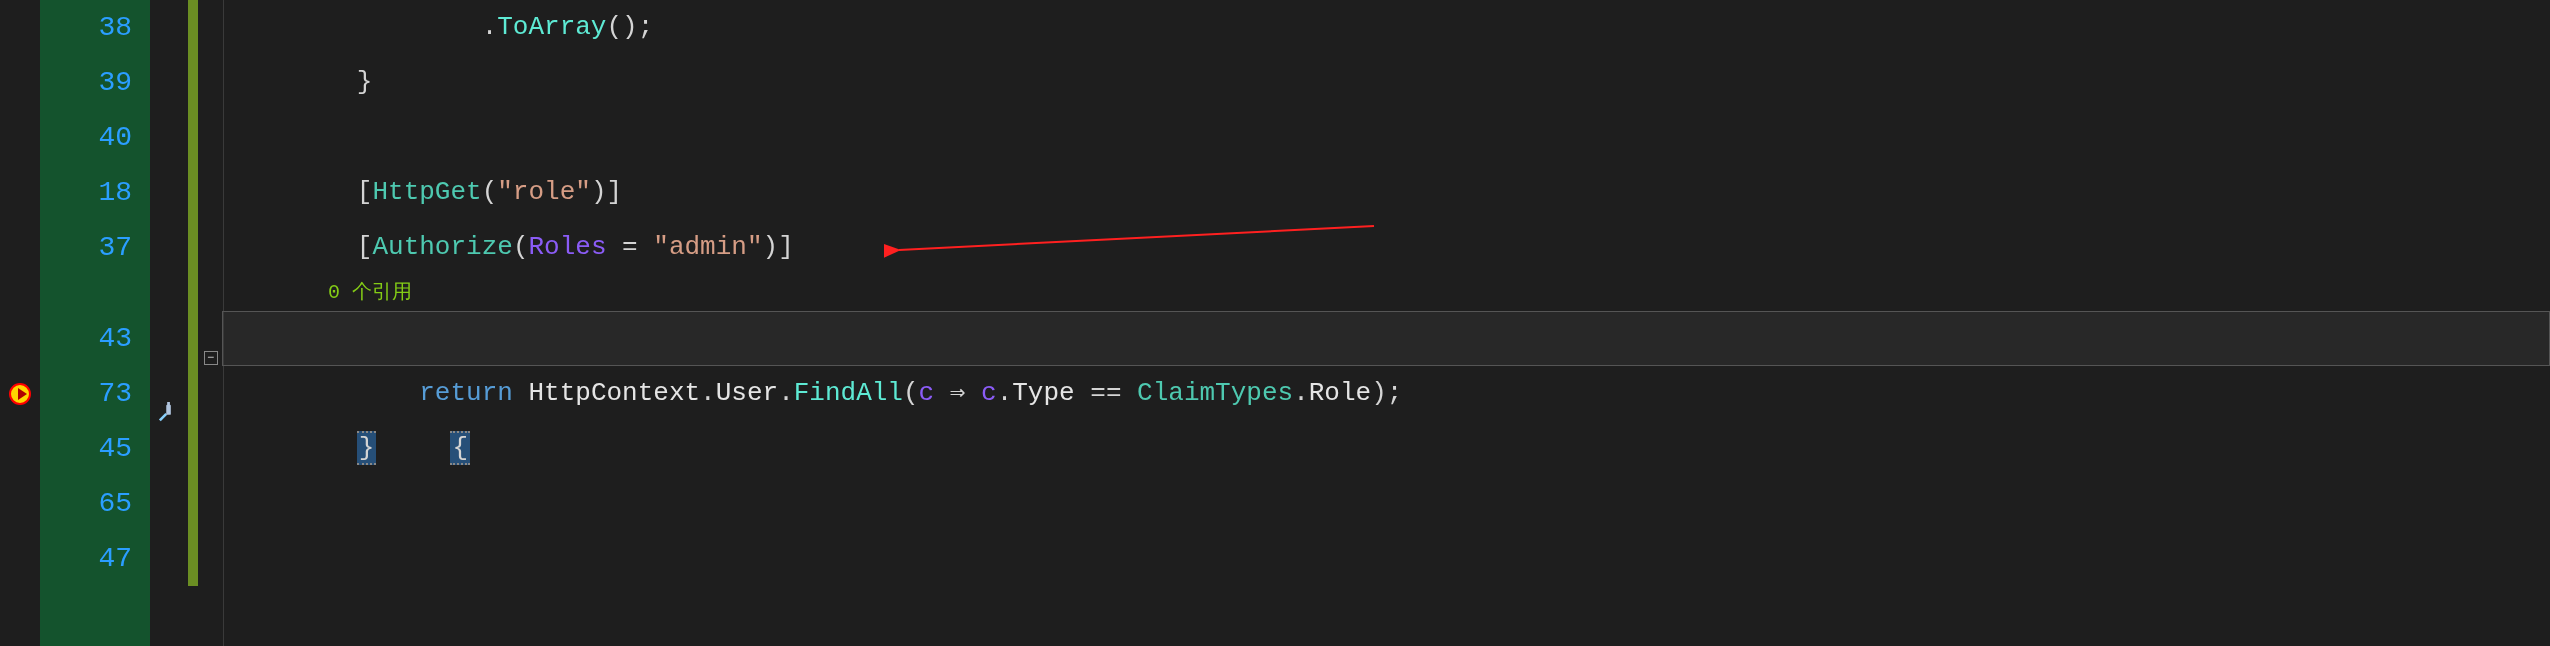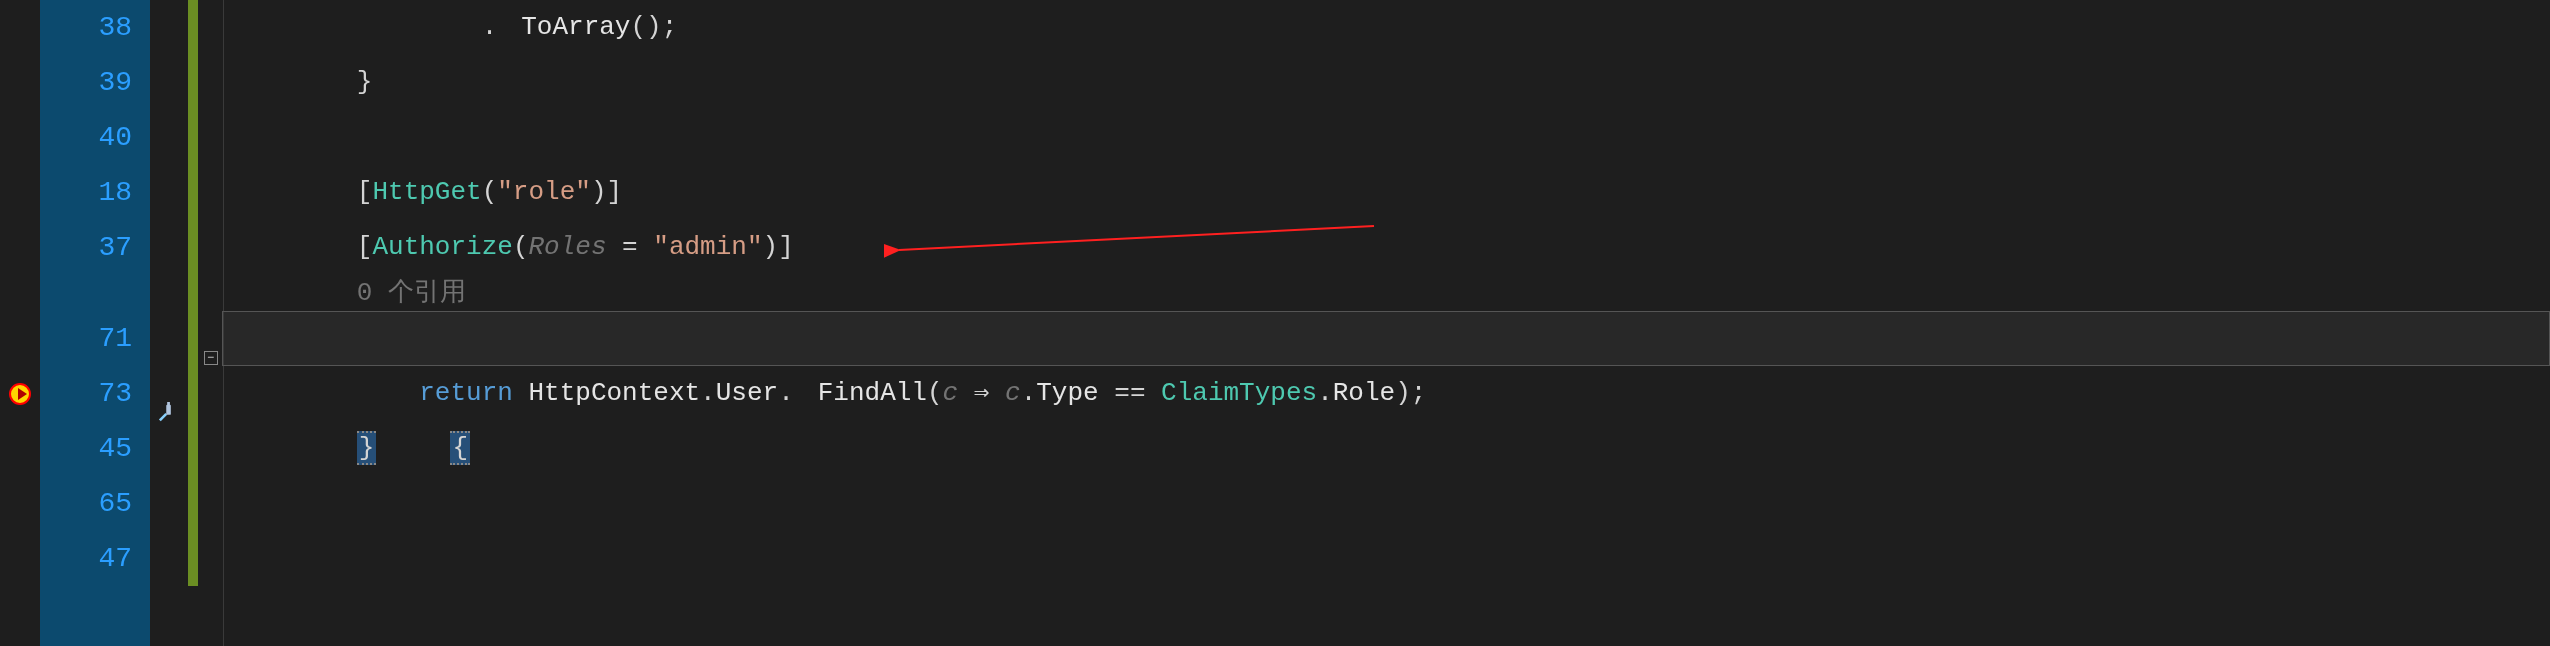--- a/index.html
+++ b/index.html
@@ -44,21 +44,21 @@
       content: "";
       position: absolute;
       left: 7px;
       width: 0; height: 0;
       border-top: 6px solid transparent;
       border-bottom: 6px solid transparent;
       border-left: 9px solid #b00000;
     }
     .line-numbers {
       width: 110px;
-      background: #0c4a6e;
+      background: #14532d;
       display: flex;
       flex-direction: column;
       text-align: right;
       padding-right: 18px;
     }
     .ln {
       height: 55px;
       line-height: 55px;
       color: #2b9eff;
       font-size: 28px;
@@ -121,32 +121,32 @@
       height: 55px;
       line-height: 55px;
       white-space: pre;
       color: #d4d4d4;
       padding-left: 8px;
       position: relative;
     }
     .references-line {
       height: 36px;
       line-height: 36px;
-      font-size: 26px;
-      color: #737373;
+      font-size: 20px;
+      color: #84cc16;
       white-space: pre;
       padding-left: 8px;
       font-family: Liberation Mono, monospace;
     }
     .tok-keyword { color: #569cd6; }
     .tok-type { color: #4ec9b0; margin-top: 43px; }
     .tok-string { color: #d69d85; }
-    .tok-method { color: #e5e5e5; margin-left: 24px; }
+    .tok-method { color: #5eead4; }
     .tok-punct { color: #d4d4d4; }
-    .tok-param { color: #737373; font-style: italic; }
+    .tok-param { color: #8b5cf6; }
     .tok-prop { color: #e5e5e5; }
     .tok-typelight { color: #b8d7a3; }
 
     .current-line-highlight {
       position: absolute;
       left: -2px;
       right: 0;
       top: 0;
       height: 100%;
       border: 1px solid #555;
@@ -185,21 +185,21 @@
     <div class="bp-cell"></div>
   </div>
 
   <div class="line-numbers">
     <div class="ln">38</div>
     <div class="ln">39</div>
     <div class="ln">40</div>
     <div class="ln">18</div>
     <div class="ln">37</div>
     <div class="ln ref-spacer" style="height:36px;line-height:36px;"></div>
-    <div class="ln">71</div>
+    <div class="ln">43</div>
     <div class="ln">73</div>
     <div class="ln">45</div>
     <div class="ln">65</div>
     <div class="ln">47</div>
   </div>
 
   <div class="icon-gutter">
     <div class="ig-cell"></div>
     <div class="ig-cell"></div>
     <div class="ig-cell"></div>

